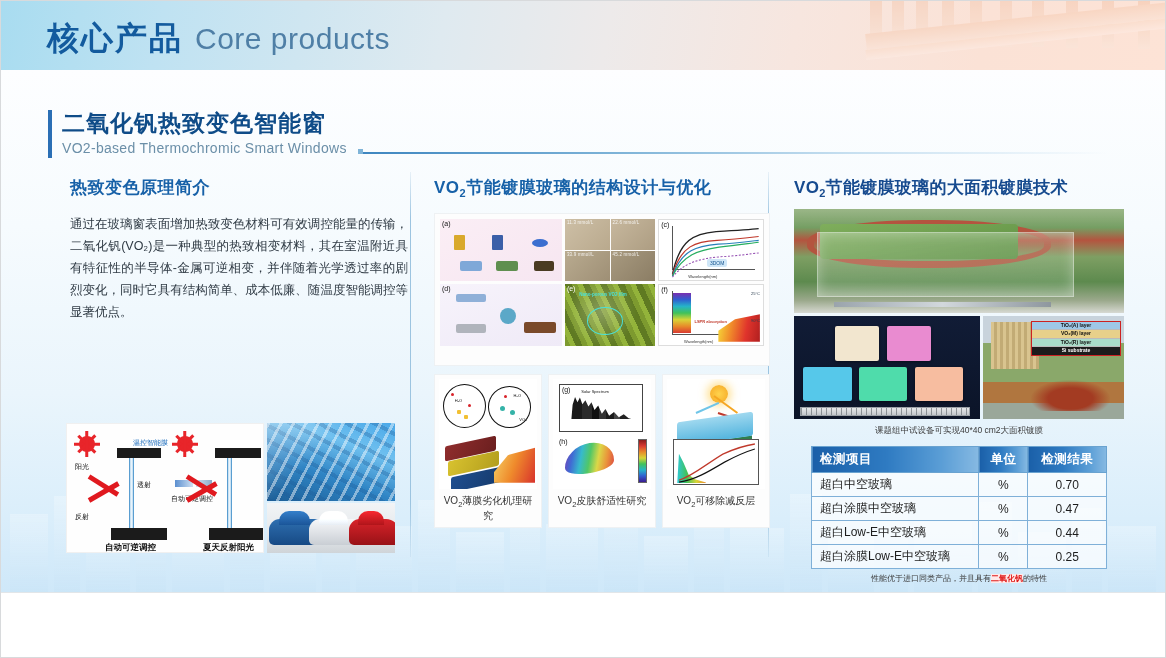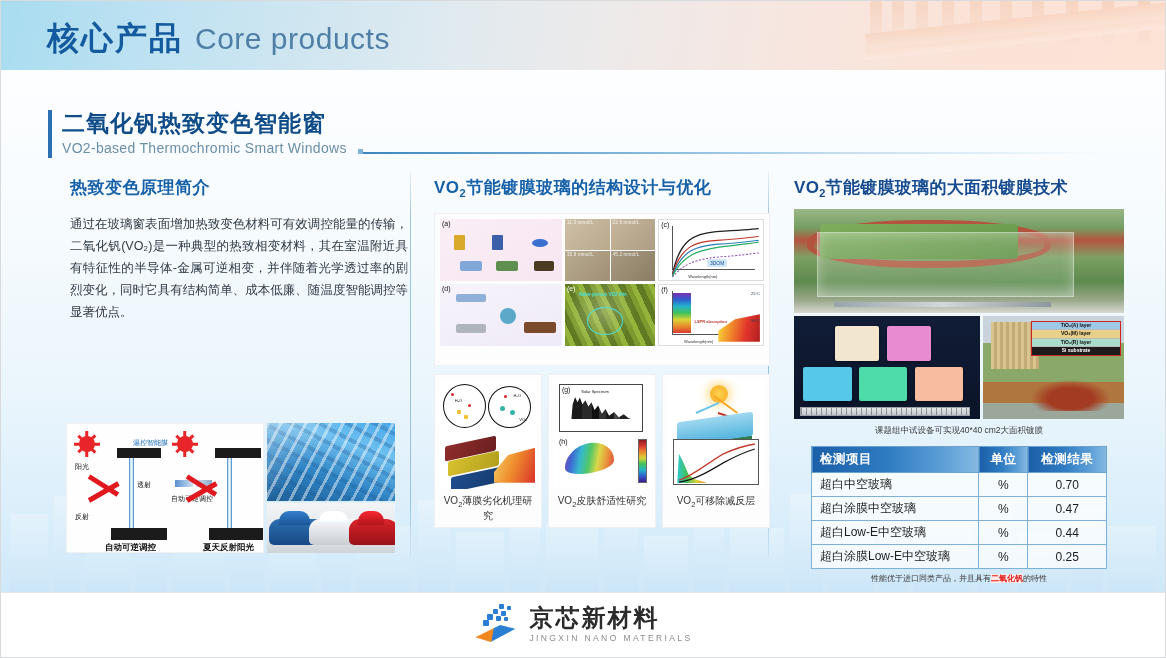--- a/index.html
+++ b/index.html
@@ -751,32 +751,15 @@
           <td>超白涂膜Low-E中空玻璃</td>
           <td class="c">%</td>
           <td class="c">0.25</td>
         </tr>
       </tbody>
     </table>
 
     <div class="tbl-note"><span>性能优于进口同类产品，并且具有</span><span class="hl-red">二氧化钒</span><span>的特性</span></div>
   </div>
 
-  <div class="footer-logo">
-    <div class="logo-mark">
-      <div class="lm-pix" style="left:26px; top:0px;  width:5px; height:5px;"></div>
-      <div class="lm-pix" style="left:34px; top:2px;  width:4px; height:4px;"></div>
-      <div class="lm-pix" style="left:20px; top:5px;  width:5px; height:5px;"></div>
-      <div class="lm-pix" style="left:28px; top:7px;  width:5px; height:5px;"></div>
-      <div class="lm-pix" style="left:14px; top:10px; width:6px; height:6px;"></div>
-      <div class="lm-pix" style="left:23px; top:12px; width:5px; height:5px;"></div>
-      <div class="lm-pix" style="left:31px; top:13px; width:4px; height:4px;"></div>
-      <div class="lm-pix" style="left:10px; top:16px; width:6px; height:6px;"></div>
-      <div class="lm-swoosh"></div>
-    </div>
-    <div class="logo-text">
-      <span class="lt-cn">京芯新材料</span>
-      <span class="lt-en">JINGXIN NANO MATERIALS</span>
-    </div>
-  </div>
 
   <div class="frame"></div>
 </div>
 
 </body></html>

